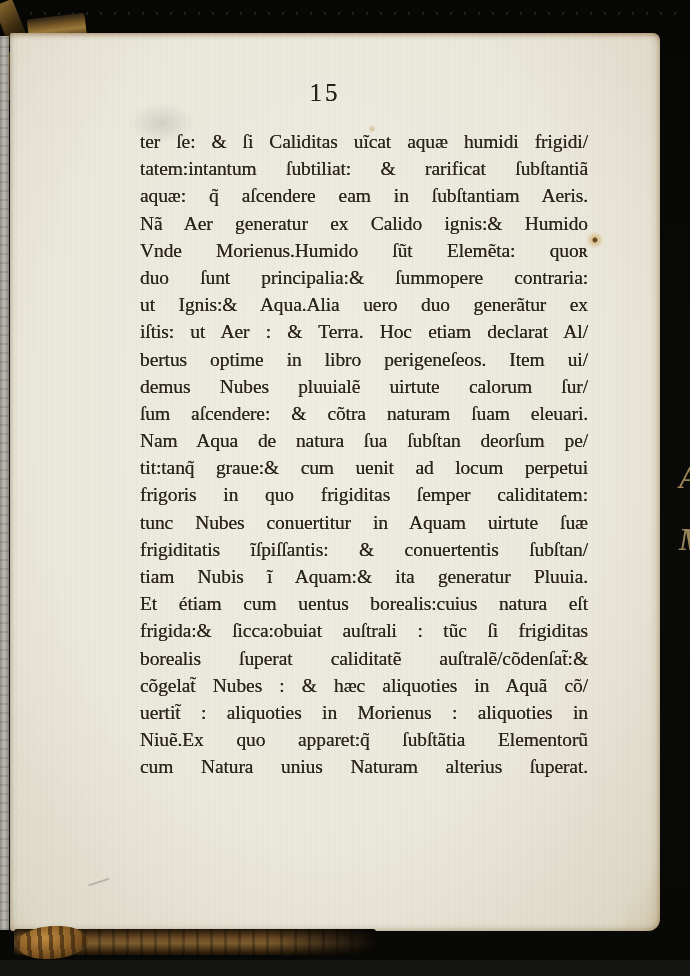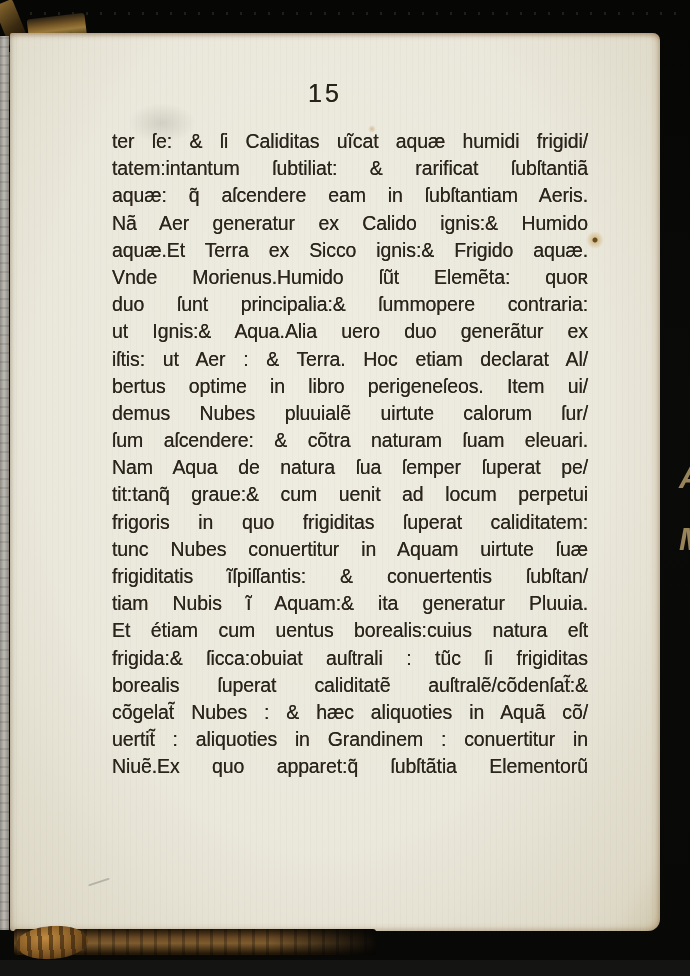--- a/index.html
+++ b/index.html
@@ -1,19 +1,19 @@
 <!DOCTYPE html>
 <html><head>
 <meta charset="utf-8">
 <style>
   html,body{margin:0;padding:0;background:#070706;}
   .screen{
     position:relative;width:690px;height:976px;overflow:hidden;
     background:linear-gradient(180deg,#060605 0%,#0a0a08 40%,#080807 100%);
-    font-family:Liberation Sans, sans-serif;
+    font-family:Liberation Serif, serif;
   }
   
   .top-dots{
     position:absolute;left:16px;top:12px;width:666px;height:3px;opacity:.55;
     background:repeating-linear-gradient(90deg,#34322e 0 2px,transparent 2px 14px);
   }
   
   .gilt{position:absolute;border-radius:3px;}
   .gilt-a{left:1px;top:1px;width:20px;height:44px;transform:rotate(-22deg);
     background:linear-gradient(160deg,#8a6a30,#3a2a10 60%,#181009);}
@@ -47,20 +47,21 @@
     position:absolute;left:275px;top:46px;width:80px;text-align:center;
     font-size:25px;letter-spacing:3px;color:#27221a;
     text-shadow:0 0 .6px rgba(40,33,25,.9);
   }
   .textblock{position:absolute;left:102px;top:95px;width:476px;}
   .text-line{
     height:27.2px;line-height:27.2px;font-size:19.5px;letter-spacing:-.1px;
     color:#2a241c;white-space:nowrap;
     text-align:justify;text-align-last:justify;
     text-shadow:0 0 .6px rgba(42,36,28,.85);
+    margin-left:28px;
   }
   .text-line{white-space:normal;}
   
   .smudge{
     position:absolute;left:118px;top:70px;width:68px;height:40px;border-radius:50%;
     background:radial-gradient(ellipse,rgba(110,110,100,.20),rgba(110,110,100,0) 70%);
   }
   .fox-1{position:absolute;left:576px;top:198px;width:18px;height:18px;border-radius:50%;
     background:radial-gradient(circle,#6a4a22 0 2px,rgba(201,164,90,.55) 3px,rgba(201,164,90,0) 70%);}
   .fox-2{position:absolute;left:358px;top:92px;width:8px;height:8px;border-radius:50%;
@@ -112,40 +113,40 @@
     <div class="fox-2"></div>
     <div class="fiber"></div>
 
     <div class="page-number">15</div>
 
     <div class="textblock">
         <div class="text-line">ter ſe: &amp; ſi Caliditas uĩcat aquæ humidi frigidi/</div>
         <div class="text-line">tatem:intantum ſubtiliat: &amp; rarificat ſubſtantiã</div>
         <div class="text-line">aquæ: q̃ aſcendere eam in ſubſtantiam Aeris.</div>
         <div class="text-line">Nã Aer generatur ex Calido ignis:&amp; Humido</div>
-        <div class="text-line">aquæ.Et Terra ex Sicco ignis:&amp; Frigido aquæ.</div>
         <div class="text-line">Vnde Morienus.Humido ſũt Elemẽta: quoʀ</div>
         <div class="text-line">duo ſunt principalia:&amp; ſummopere contraria:</div>
         <div class="text-line">ut Ignis:&amp; Aqua.Alia uero duo generãtur ex</div>
         <div class="text-line">iſtis: ut Aer : &amp; Terra. Hoc etiam declarat Al/</div>
         <div class="text-line">bertus optime in libro perigeneſeos. Item ui/</div>
         <div class="text-line">demus Nubes pluuialẽ uirtute calorum ſur/</div>
         <div class="text-line">ſum aſcendere: &amp; cõtra naturam ſuam eleuari.</div>
-        <div class="text-line">Nam Aqua de natura ſua ſemper ſuperat pe/</div>
+        <div class="text-line">Nam Aqua de natura ſua ſubſtan deorſum pe/</div>
         <div class="text-line">tit:tanq̃ graue:&amp; cum uenit ad locum perpetui</div>
-        <div class="text-line">frigoris in quo frigiditas ſuperat caliditatem:</div>
+        <div class="text-line">frigoris in quo frigiditas ſemper caliditatem:</div>
         <div class="text-line">tunc Nubes conuertitur in Aquam uirtute ſuæ</div>
         <div class="text-line">frigiditatis ĩſpiſſantis: &amp; conuertentis ſubſtan/</div>
         <div class="text-line">tiam Nubis ĩ Aquam:&amp; ita generatur Pluuia.</div>
         <div class="text-line">Et étiam cum uentus borealis:cuius natura eſt</div>
         <div class="text-line">frigida:&amp; ſicca:obuiat auſtrali : tũc ſi frigiditas</div>
         <div class="text-line">borealis ſuperat caliditatẽ auſtralẽ/cõdenſat̃:&amp;</div>
         <div class="text-line">cõgelat̃ Nubes : &amp; hæc aliquoties in Aquã cõ/</div>
-        <div class="text-line">uertit̃ : aliquoties in Grandinem : conuertitur in</div>
+        <div class="text-line">uertit̃ : aliquoties in Morienus : aliquoties in</div>
         <div class="text-line">Niuẽ.Ex quo apparet:q̃ ſubſtãtia Elementorũ</div>
+        <div class="text-line">cum Natura unius Naturam alterius ſuperat.</div>
       </div>
   </div>
 
   <div class="band"></div>
   <div class="band-knob"></div>
   <div class="bottom-strip"></div>
 
   <div class="edge-letter edge-letter-upper">A</div>
   <div class="edge-letter edge-letter-lower">M</div>
 

